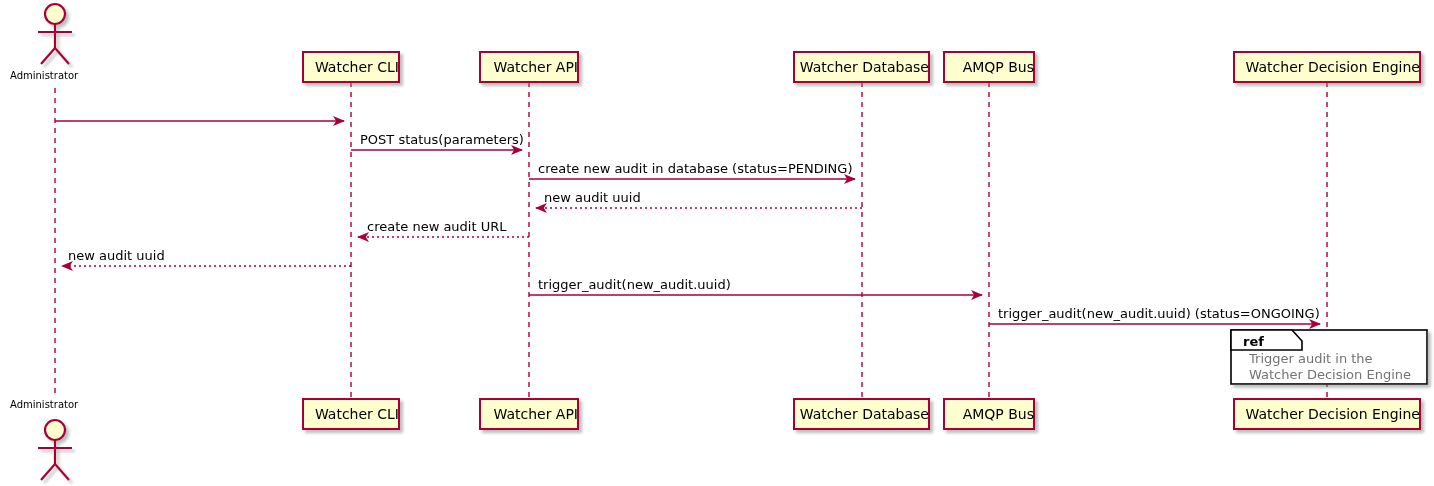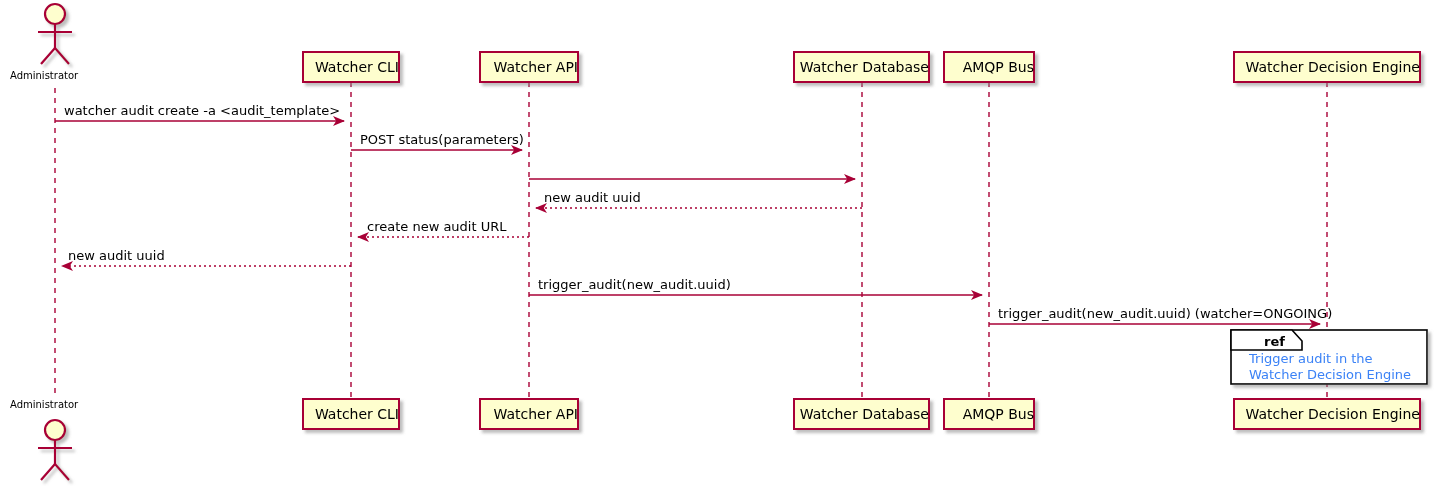--- a/index.html
+++ b/index.html
@@ -56,21 +56,21 @@
     font-size: 13px;
     font-weight: bold;
     color: #000000;
     white-space: nowrap;
     line-height: 1;
   }
   .ref-line {
     position: absolute;
     font-family: "DejaVu Sans", sans-serif;
     font-size: 13px;
-    color: #3b82f6;
+    color: #737373;
     white-space: nowrap;
     line-height: 1;
   }
 </style>
 </head>
 <body>
 
 <div id="diagram">
 
   <svg class="svg-layer" viewBox="0 0 1434 486" xmlns="http://www.w3.org/2000/svg">
@@ -152,25 +152,25 @@
   <div class="pbox-label" style="left:794px; top:52px; width:135px;">Watcher Database</div>
   <div class="pbox-label" style="left:944px; top:52px; width:90px;">AMQP Bus</div>
   <div class="pbox-label" style="left:1234px; top:52px; width:186px;">Watcher Decision Engine</div>
 
   <div class="pbox-label" style="left:303px; top:399px; width:96px;">Watcher CLI</div>
   <div class="pbox-label" style="left:480px; top:399px; width:98px;">Watcher API</div>
   <div class="pbox-label" style="left:794px; top:399px; width:135px;">Watcher Database</div>
   <div class="pbox-label" style="left:944px; top:399px; width:90px;">AMQP Bus</div>
   <div class="pbox-label" style="left:1234px; top:399px; width:186px;">Watcher Decision Engine</div>
 
-  <div class="lbl" style="left:64px; top:104px;">watcher audit create -a &lt;audit_template&gt;</div>
   <div class="lbl" style="left:360px; top:133px;">POST status(parameters)</div>
+  <div class="lbl" style="left:538px; top:162px;">create new audit in database (status=PENDING)</div>
   <div class="lbl" style="left:544px; top:191px;">new audit uuid</div>
   <div class="lbl" style="left:367px; top:220px;">create new audit URL</div>
   <div class="lbl" style="left:68px; top:249px;">new audit uuid</div>
   <div class="lbl" style="left:538px; top:278px;">trigger_audit(new_audit.uuid)</div>
-  <div class="lbl" style="left:998px; top:307px;">trigger_audit(new_audit.uuid) (watcher=ONGOING)</div>
+  <div class="lbl" style="left:998px; top:307px;">trigger_audit(new_audit.uuid) (status=ONGOING)</div>
 
-  <div class="ref-tag" style="left:1243px; top:335px;margin-left:21px;">ref</div>
+  <div class="ref-tag" style="left:1243px; top:335px;">ref</div>
   <div class="ref-line" style="left:1249px; top:352px;">Trigger audit in the</div>
   <div class="ref-line" style="left:1249px; top:368px;">Watcher Decision Engine</div>
 
 </div>
 
 </body></html>

